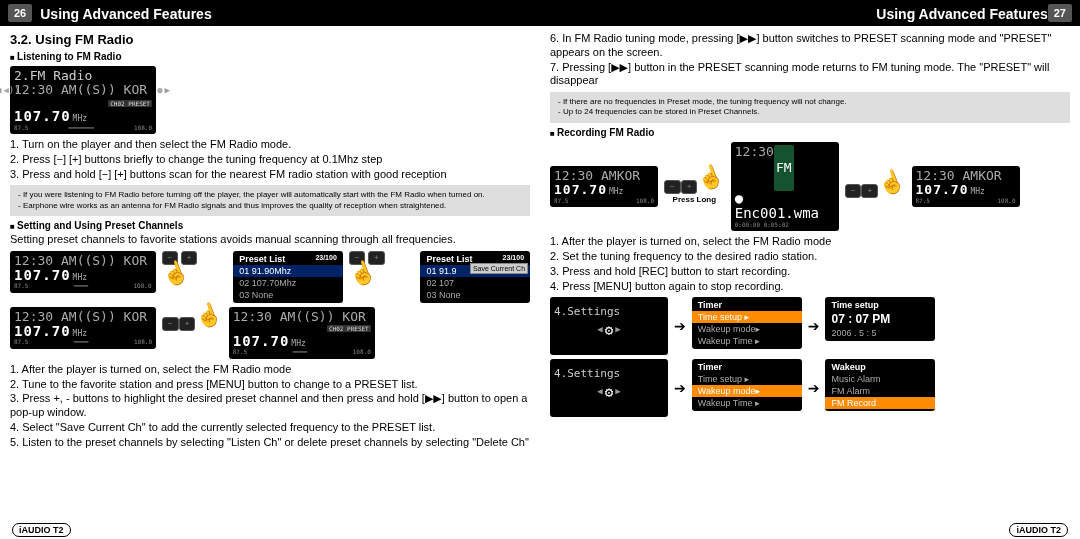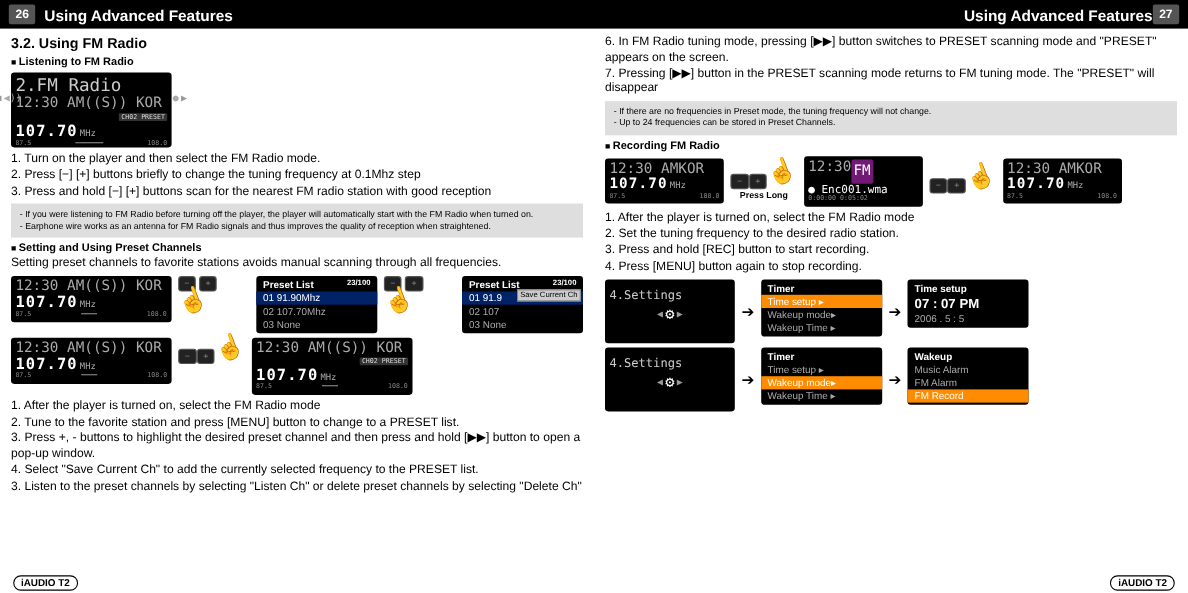--- a/index.html
+++ b/index.html
@@ -51,21 +51,21 @@
     <div class="topbar">
       <span class="pageno">26</span>
       <span>Using Advanced Features</span>
     </div>
 
     <div class="section">3.2. Using FM Radio</div>
     <div class="sub">Listening to FM Radio</div>
 
     <div class="row">
       <div class="lcd lcdW" style="height:62px">
-        <div style="color:#ccc;font-size:16px">2.FM Radio</div>
+        <div style="color:#ccc;font-size:13px">2.FM Radio</div>
         <div class="line1">
             <span>12:30 AM</span>
             <span>((S)) <span>KOR</span></span>
           </div>
         <div style="text-align:right;margin:1px 0"><span class="chip">CH02 PRESET</span></div>
         <div><span class="big">107.70</span><span class="unit">MHz</span></div>
         <div class="scale">
             <span>87.5</span>
             <span>━━━━━━━</span>
             <span>108.0</span>
@@ -163,21 +163,21 @@
             <span>━━━━</span>
             <span>108.0</span>
           </div>
       </div>
     </div>
 
     <p class="textline">1. After the player is turned on, select the FM Radio mode</p>
     <p class="textline">2. Tune to the favorite station and press [MENU] button to change to a PRESET list.</p>
     <p class="textline">3. Press +, - buttons to highlight the desired preset channel and then press and hold [▶▶] button to open a pop-up window.</p>
     <p class="textline">4. Select "Save Current Ch" to add the currently selected frequency to the PRESET list.</p>
-    <p class="textline">3. Listen to the preset channels by selecting "Listen Ch" or delete preset channels by selecting "Delete Ch"</p>
+    <p class="textline">5. Listen to the preset channels by selecting "Listen Ch" or delete preset channels by selecting "Delete Ch"</p>
 
     <div class="footer left"><span>iAUDIO T2</span></div>
   </div>
 
   <div class="half right">
     <div class="topbar">
       <span>Using Advanced Features</span>
       <span class="pageno">27</span>
     </div>
 
@@ -203,23 +203,23 @@
             <span>108.0</span>
           </div>
       </div>
       <div style="text-align:center">
         <span class="btn">−</span><span class="btn">+</span><span class="hand">☝</span>
         <div style="font-size:8px;font-weight:bold">Press Long</div>
       </div>
       <div class="lcd" style="width:100px">
         <div class="line1">
             <span>12:30</span>
-            <span style="background:#701a75;color:#fff;padding:4px 2px;border-radius:2px">FM</span>
-          </div>
-        <div style="font-size:10px">● <span>Enc001.wma</span></div>
+            <span style="background:#14532d;color:#fff;padding:16px 2px;border-radius:2px">FM</span>
+          </div>
+        <div style="font-size:14px">● <span>Enc001.wma</span></div>
         <div class="scale">0:00:00  0:05:02</div>
       </div>
       <div><span class="btn">−</span><span class="btn">+</span><span class="hand">☝</span></div>
       <div class="lcd" style="width:100px">
         <div class="line1">
             <span>12:30 AM</span>
             <span>KOR</span>
           </div>
         <div><span class="big" style="font-size:13px">107.70</span><span class="unit">MHz</span></div>
         <div class="scale">

